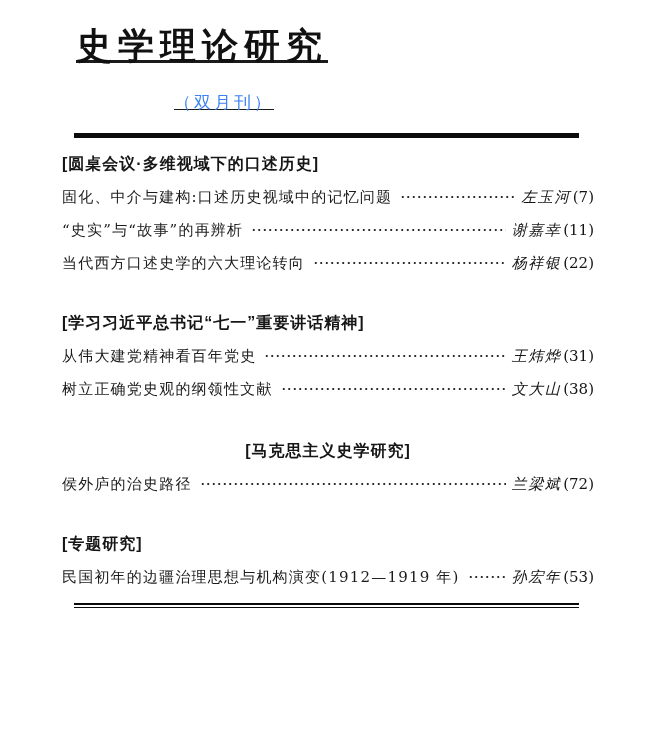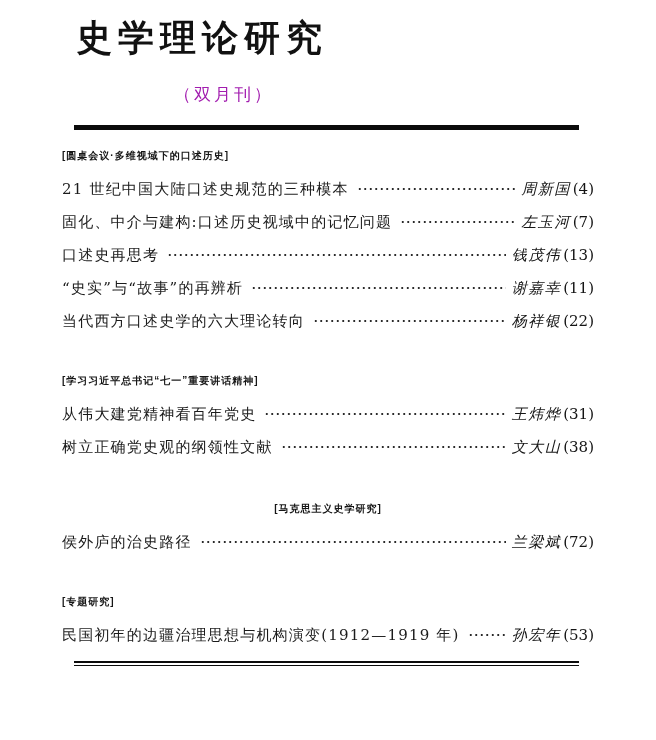--- a/index.html
+++ b/index.html
@@ -10,37 +10,37 @@
     box-sizing: border-box;
     margin: 0 auto;
     padding: 0 62px;
     background: #ffffff;
     color: #1b1b1b;
     font-family: "DejaVu Serif", "Liberation Serif", serif;
     overflow: hidden;
   }
 
   
-  .masthead { padding-top: 14px; }
+  .masthead { padding-top: 22px; text-decoration: underline; }
   .journal-title {
     margin-left: 14px;
     font-family: "DejaVu Serif", "Liberation Serif", serif;
     font-weight: 700;
     font-size: 36px;
     line-height: 47px;
     letter-spacing: 6px;
     color: #111;
   }
   .journal-subtitle {
     margin-top: 22px;
     margin-left: 112px;
     font-size: 17px;
     line-height: 22px;
     letter-spacing: 3px;
-    color: #a21caf;
+    color: #3b82f6;
   }
 
   
   .rule-top {
     margin: 20px 15px 0 12px;
     height: 5px;
     background: #0b0b0b;
   }
   .rule-bottom {
     margin: 16px 15px 0 12px;
@@ -49,21 +49,21 @@
     border-bottom: 1px solid #0b0b0b;
   }
 
   
   .section { margin-top: 40px; }
   .section.first { margin-top: 16px; }
   .section.third { margin-top: 42px; text-align: center; }
   .section-header {
     font-family: "Liberation Sans", "DejaVu Sans", sans-serif;
     font-weight: 700;
-    font-size: 10px;
+    font-size: 16px;
     line-height: 20px;
     letter-spacing: 1px;
     color: #161616;
   }
 
   
   .row {
     display: flex;
     align-items: baseline;
     margin-top: 13px;
@@ -109,36 +109,24 @@
     <div class="journal-title">史学理论研究</div>
     <div class="journal-subtitle">（双月刊）</div>
   </div>
 
   <div class="rule-top"></div>
 
   <div class="section first">
     <div class="section-header">[圆桌会议·多维视域下的口述历史]</div>
 
     <div class="row">
-      <span class="article-title">21 世纪中国大陆口述史规范的三种模本</span>
-      <span class="leader"></span>
-      <span class="article-author">周新国</span>
-      <span class="article-page">(4)</span>
-    </div>
-    <div class="row">
       <span class="article-title">固化、中介与建构:口述历史视域中的记忆问题</span>
       <span class="leader"></span>
       <span class="article-author">左玉河</span>
       <span class="article-page">(7)</span>
-    </div>
-    <div class="row">
-      <span class="article-title">口述史再思考</span>
-      <span class="leader"></span>
-      <span class="article-author">钱茂伟</span>
-      <span class="article-page">(13)</span>
     </div>
     <div class="row">
       <span class="article-title">“史实”与“故事”的再辨析</span>
       <span class="leader"></span>
       <span class="article-author">谢嘉幸</span>
       <span class="article-page">(11)</span>
     </div>
     <div class="row">
       <span class="article-title">当代西方口述史学的六大理论转向</span>
       <span class="leader"></span>

